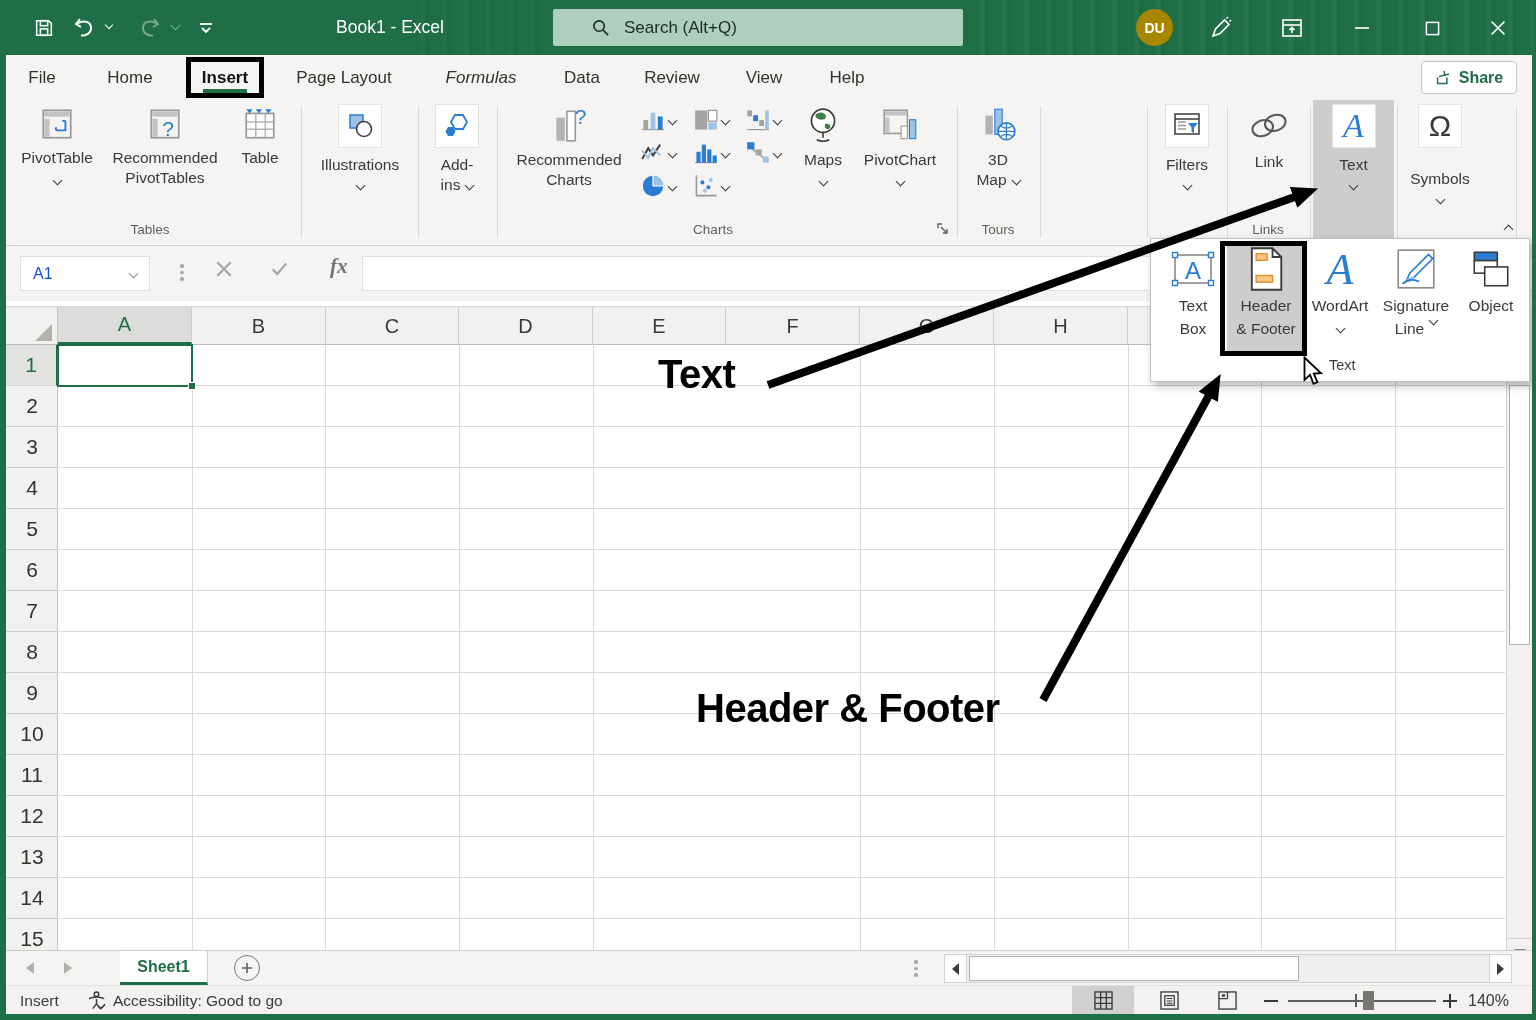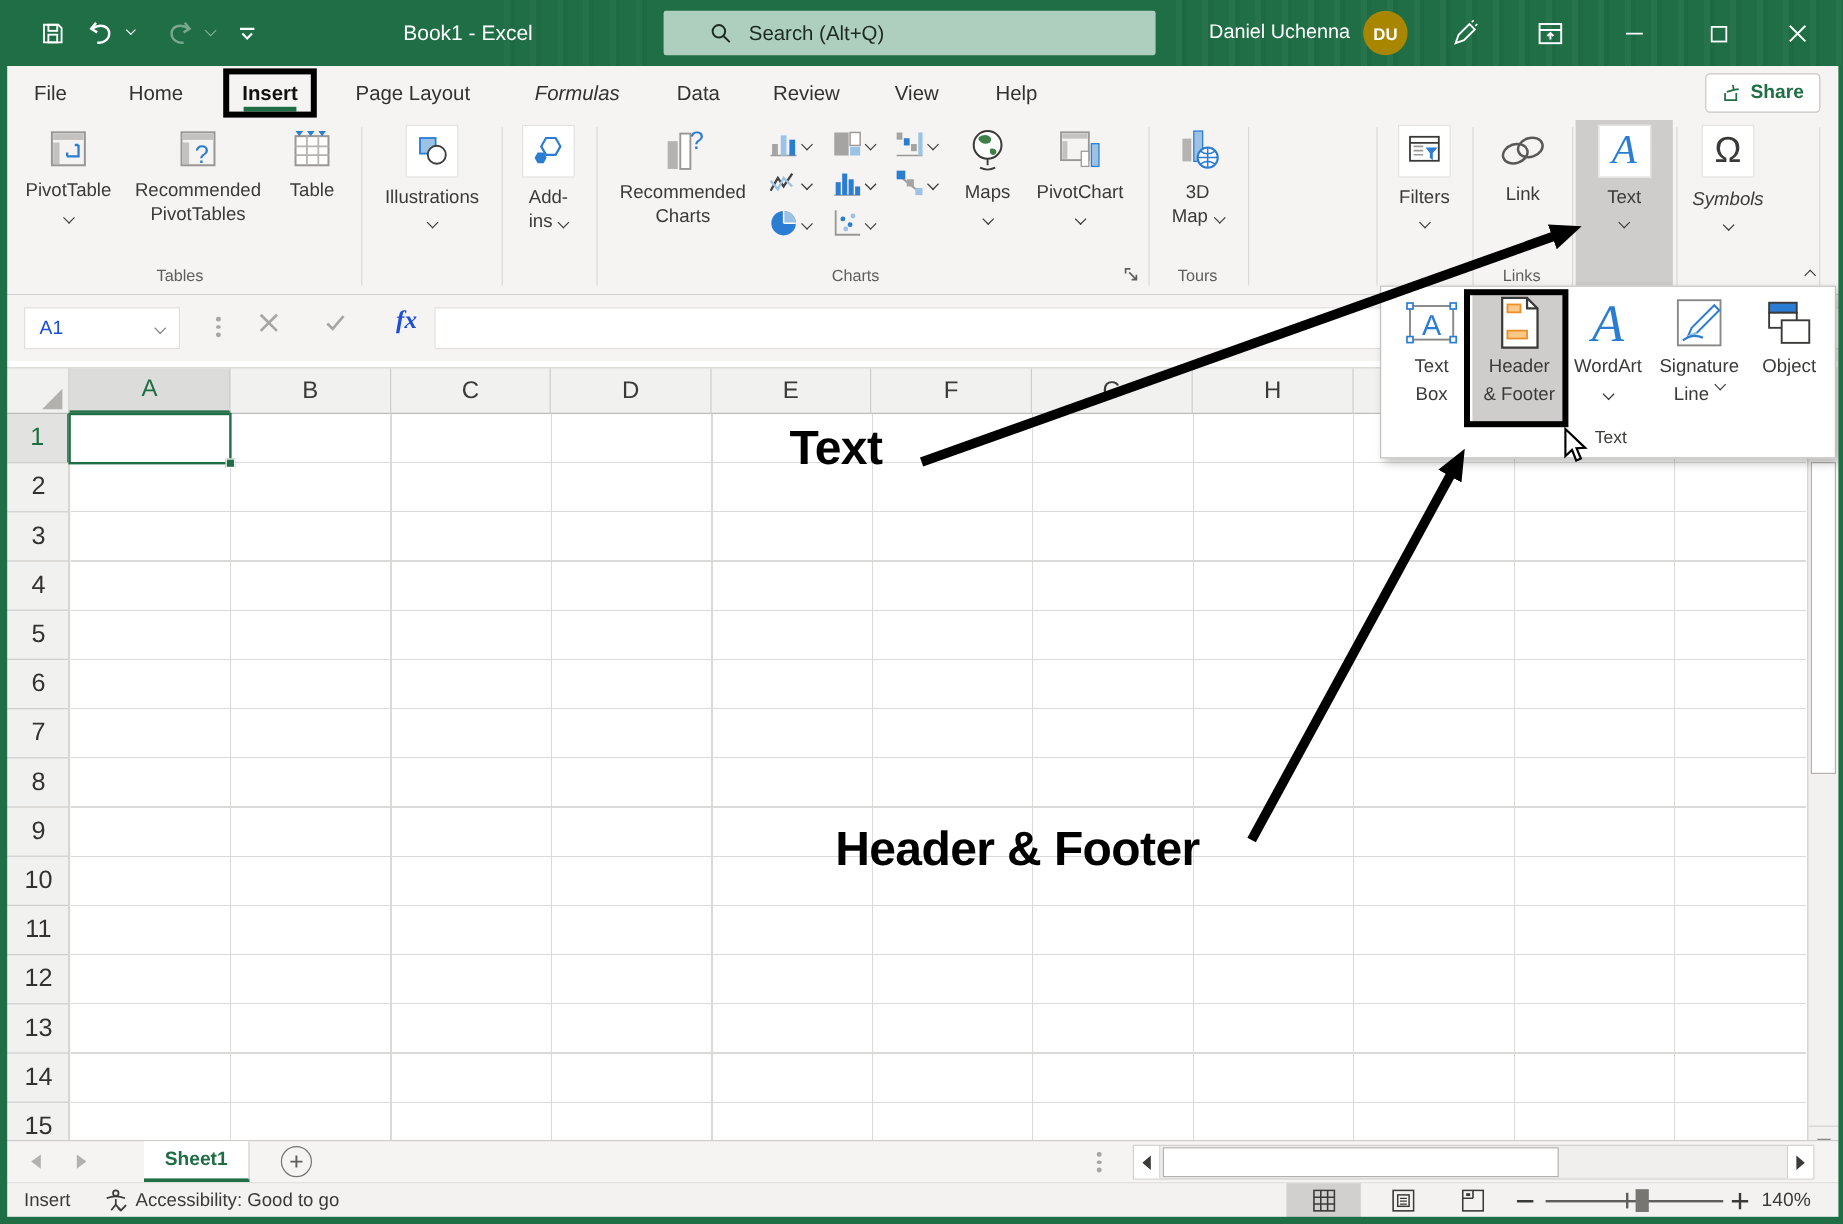--- a/index.html
+++ b/index.html
@@ -103,21 +103,20 @@
     <div id="searchbox">
       <span style="margin:0 14px 0 38px;display:flex;">
         <svg width="19" height="19" viewBox="0 0 20 20">
             <circle cx="8.5" cy="8.5" r="5.5" fill="none" stroke="#1c2b22" stroke-width="1.7"></circle>
             <path d="M12.8 12.8 L18 18" stroke="#1c2b22" stroke-width="1.7"></path>
           </svg>
       </span>
       <span>Search (Alt+Q)</span>
     </div>
 
-    <div class="abs" style="left:985px;top:0;width:140px;height:55px;display:flex;align-items:center;justify-content:flex-end;font-size:16.5px;color:#fff;">Daniel Uchenna</div>
     <div id="avatar">DU</div>
 
     <div class="tb-ic" style="left:1206px;">
       <svg width="24" height="24" viewBox="0 0 24 24">
           <path d="M5 20 l2.5-7 9-9 4.5 4.5-9 9z" fill="none" stroke="#fff" stroke-width="1.6"></path>
           <path d="M18.5 2.5 l1.5-1.5 M21.5 5.5 l1.5-1.5" stroke="#fff" stroke-width="1.4"></path>
         </svg>
     </div>
     <div class="tb-ic" style="left:1278px;">
       <svg width="24" height="24" viewBox="0 0 24 24">
@@ -404,21 +403,21 @@
         <span style="font-family:'Liberation Serif',serif;font-style:italic;font-size:34px;color:#2b7cd3;line-height:1;">A</span>
       </span>
       <span class="rlabel" style="margin-top:7px;">Text</span>
       <span class="chev" style="margin-top:7px;"></span>
     </div>
 
     <div class="rbtn" style="left:1404px;width:72px;">
       <span class="iconbox">
         <span style="font-size:30px;color:#3a3a38;line-height:1;">Ω</span>
       </span>
-      <span class="rlabel" style="margin-top:9px;font-style:italic;">Symbols</span>
+      <span class="rlabel" style="margin-top:21px;">Symbols</span>
       <span class="chev" style="margin-top:7px;"></span>
     </div>
 
     <span class="chev abs" style="left:1505px;top:126px;transform:rotate(135deg);"></span>
   </div>
 
   <div id="fbar">
     <div id="namebox">
       <span>A1</span>
       <span class="chev" style="margin-left:auto;margin-right:12px;border-color:#8a8886;"></span>
@@ -431,21 +430,21 @@
     <div class="abs" style="left:215px;top:14px;">
       <svg width="18" height="18" viewBox="0 0 16 16">
           <path d="M2 2 L14 14 M14 2 L2 14" stroke="#a8a6a4" stroke-width="2"></path>
         </svg>
     </div>
     <div class="abs" style="left:270px;top:14px;">
       <svg width="19" height="18" viewBox="0 0 16 16">
           <path d="M2 8.5 L6 12.5 L14 3" fill="none" stroke="#a8a6a4" stroke-width="2"></path>
         </svg>
     </div>
-    <div class="abs" style="left:330px;top:8px;font-family:'Liberation Serif',serif;font-style:italic;font-weight:bold;font-size:21px;color:#1d4ed8;">fx</div>
+    <div class="abs" style="left:330px;top:8px;font-family:'Liberation Serif',serif;font-style:italic;font-weight:bold;font-size:21px;color:#737373;">fx</div>
     <div id="fxfield"></div>
   </div>
 
   <div id="colheads">
     <div class="abs" style="left:0;top:0;width:52px;height:38px;border-right:1px solid #c6c4c1;">
       <span class="abs" style="right:5px;bottom:4px;width:0;height:0;border-left:17px solid transparent;border-bottom:17px solid #b3b1ae;"></span>
     </div>
     <div class="colh" style="left:52px;width:134px;background:#dcdcda;color:#1f6e45;border-bottom:2px solid #1f6e45;height:37px;">A</div>
     <div class="colh" style="left:186px;width:134px;">B</div>
     <div class="colh" style="left:320px;width:133px;">C</div>

